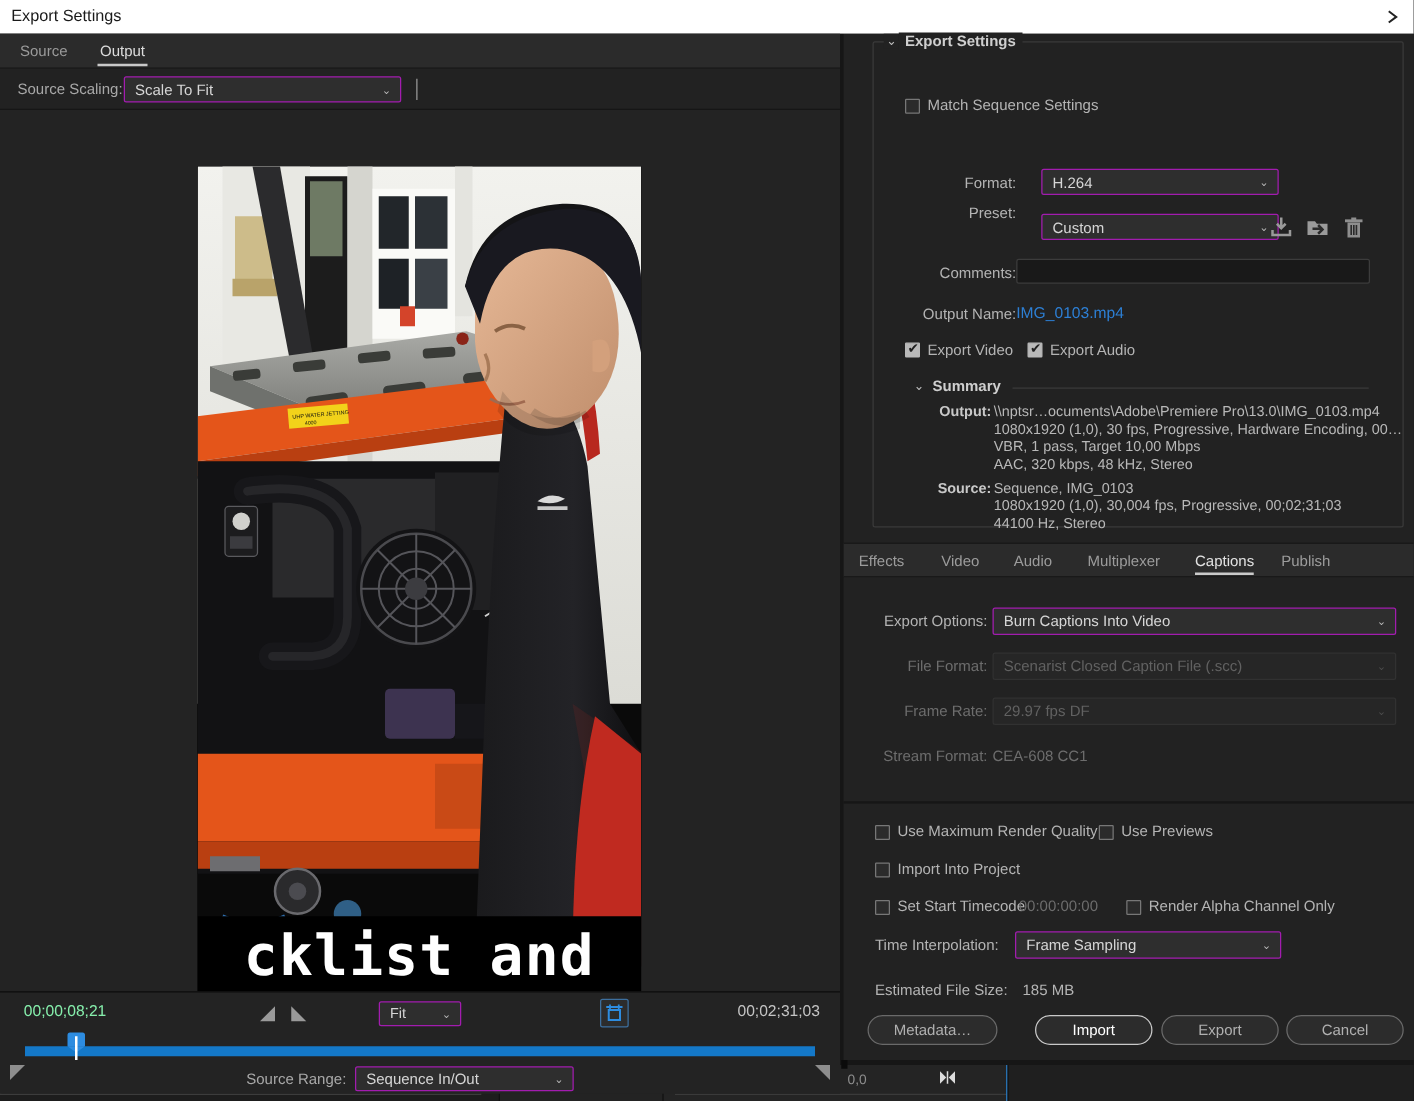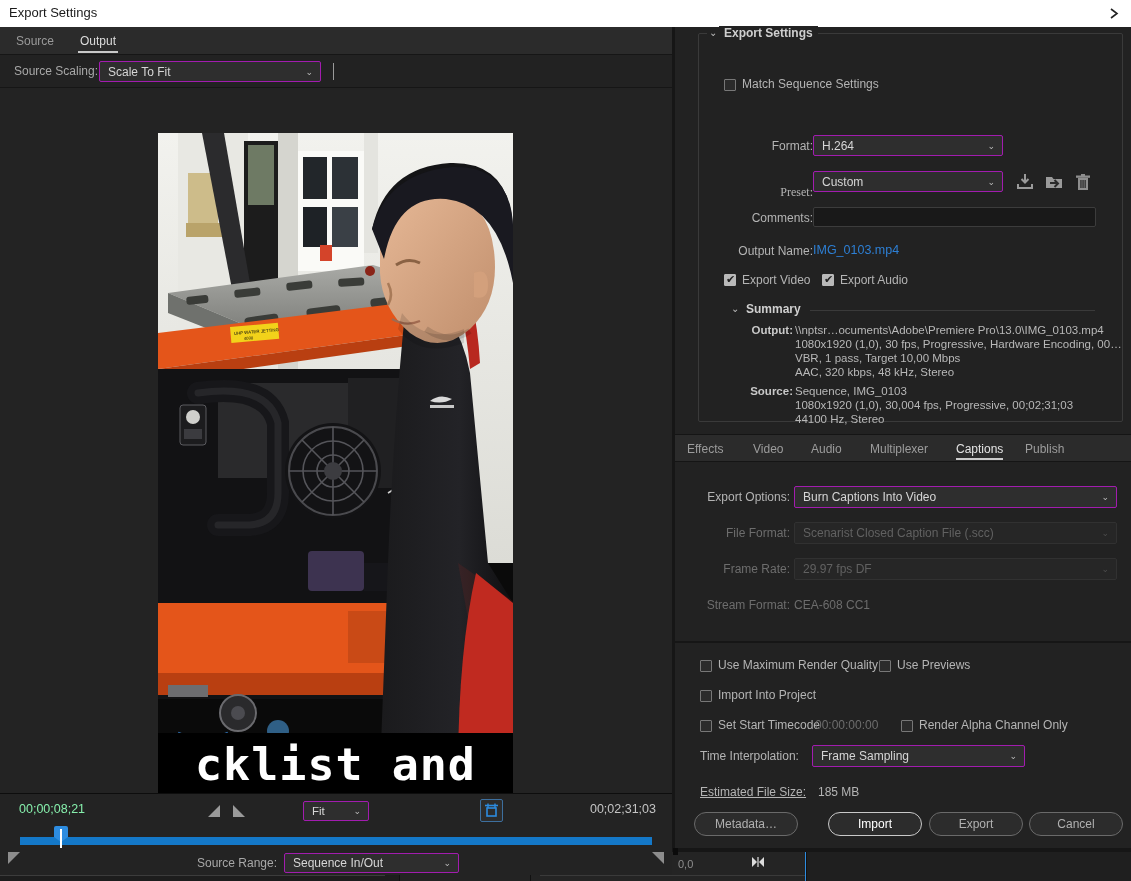--- a/index.html
+++ b/index.html
@@ -119,21 +119,21 @@
                   font-size: 10px; color: #bdbdbd; cursor: pointer; }
 
   .cb { position: absolute; width: 12px; height: 12px; background: #2b2b2b;
         border: 1px solid #777; border-radius: 1px; cursor: pointer; }
   .cb.checked { background: #b9b9b9; border-color: #b9b9b9; }
   .cb.checked::after { content: "✔"; position: absolute; left: 1px; top: -2px;
                        font-size: 11px; color: #1f1f1f; line-height: 13px; }
   .lbl { position: absolute; font-size: 12px; color: #b4b4b4; }
   .lbl.dim { color: #6d6d6d; }
 
-  .fld-dd { position: absolute; height: 21px; }
+  .fld-dd { position: absolute; height: 21px; margin-left: 20px; }
 
   .preset-icon { position: absolute; top: 145px; width: 20px; height: 20px; cursor: pointer; }
 
   .comments-input { position: absolute; left: 813px; top: 180px; width: 283px; height: 20px;
                     background: #191919; border: 1px solid #3c3c3c; border-radius: 2px; }
   .sum-key { position: absolute; font-size: 11.5px; font-weight: bold; color: #c8c8c8; text-align: right; }
 
   
   .inner-tabs { position: absolute; left: 675px; top: 434px; width: 456px; height: 28px;
                 background: #2b2b2b; border-top: 1px solid #151515; border-bottom: 1px solid #151515; }
@@ -421,21 +421,21 @@
 
     <div class="cb" style="left:49px; top:52px;"></div>
     <div class="lbl" style="left:67px; top:50px;">Match Sequence Settings</div>
 
     <div class="lbl" style="left:66px; top:112px; width:72px; text-align:right;">Format:</div>
     <div class="dropdown fld-dd" style="left:138px; top:108px; width:190px;">
       <span>H.264</span>
       <span class="chev">⌄</span>
     </div>
 
-    <div class="lbl" style="left:66px; top:158px; width:72px; text-align:right;font-family:Liberation Serif, serif;">Preset:</div>
+    <div class="lbl" style="left:66px; top:136px; width:72px; text-align:right;">Preset:</div>
     <div class="dropdown fld-dd" style="left:138px; top:144px; width:190px;">
       <span>Custom</span>
       <span class="chev">⌄</span>
     </div>
     <div class="preset-icon" style="left:340px;">
       <svg width="20" height="20" viewBox="0 0 20 20">
         <path d="M10 2 L10 10 M6.5 7 L10 10.5 L13.5 7" stroke="#9a9a9a" stroke-width="2" fill="none"></path>
         <path d="M3 12 L3 16 L17 16 L17 12" stroke="#9a9a9a" stroke-width="2" fill="none"></path>
       </svg>
     </div>
@@ -533,21 +533,21 @@
     <div class="lbl dim" style="left:140px; top:75px;">00:00:00:00</div>
     <div class="cb" style="left:226px; top:77px;"></div>
     <div class="lbl" style="left:244px; top:75px;">Render Alpha Channel Only</div>
 
     <div class="lbl" style="left:25px; top:106px;">Time Interpolation:</div>
     <div class="dropdown" style="position:absolute; left:137px; top:102px; width:213px; height:22px;">
       <span>Frame Sampling</span>
       <span class="chev">⌄</span>
     </div>
 
-    <div class="lbl" style="left:25px; top:142px;text-decoration:underline;">Estimated File Size:</div>
+    <div class="lbl" style="left:25px; top:142px;">Estimated File Size:</div>
     <div class="lbl" style="left:143px; top:142px;">185 MB</div>
   </div>
 
   <div class="btn" style="left:694px; width:104px;">Metadata…</div>
   <div class="btn primary" style="left:828px; width:94px;">Import</div>
   <div class="btn" style="left:929px; width:94px;">Export</div>
   <div class="btn" style="left:1029px; width:94px;">Cancel</div>
 
 </div>
 

